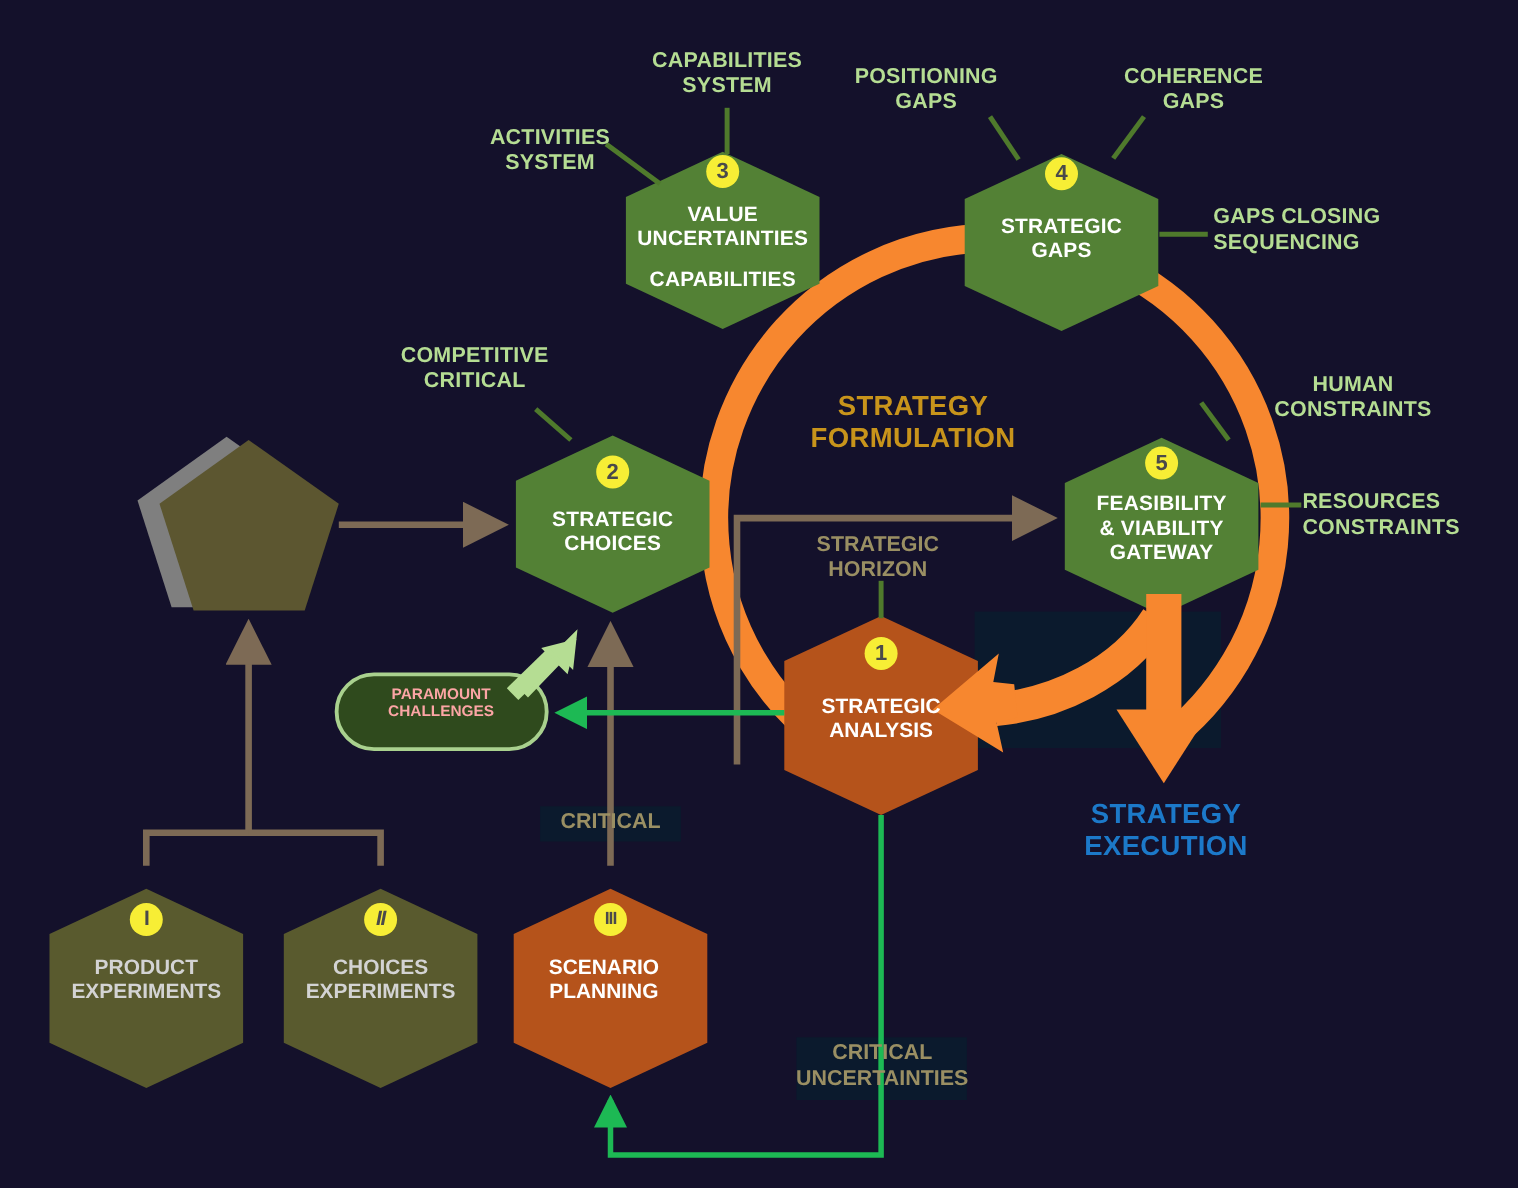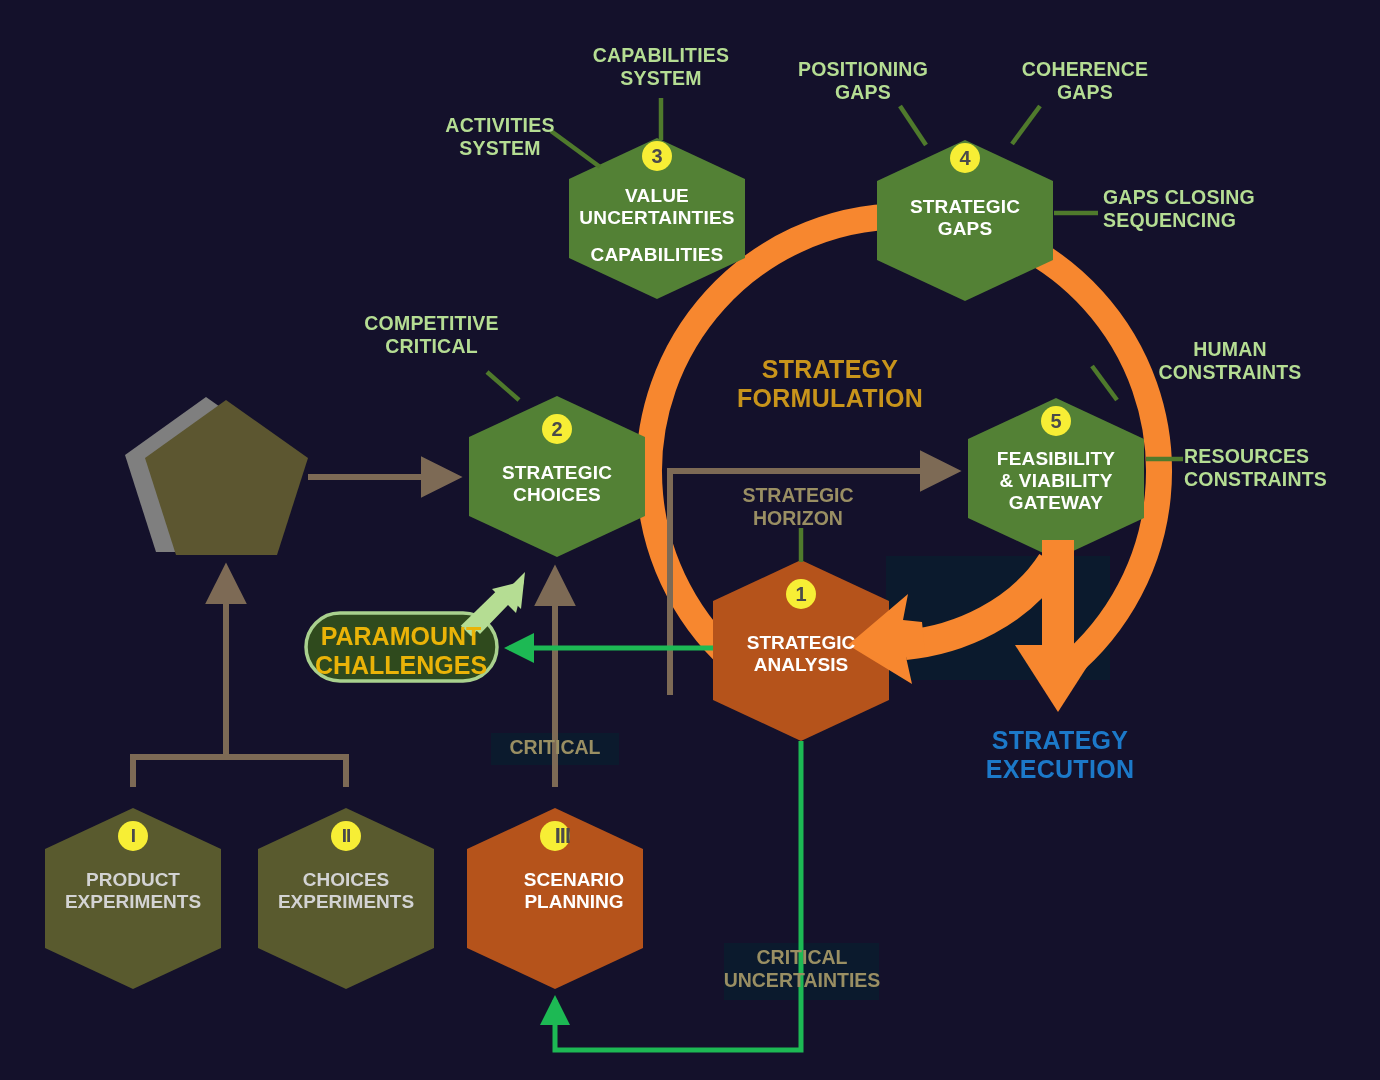--- a/index.html
+++ b/index.html
@@ -55,22 +55,22 @@
     letter-spacing:.3px;
   }
   .title-execution{
     font-weight:bold;
     color:#1c79c9;
     font-size:25px;
     letter-spacing:.3px;
   }
   .pill-label{
     font-weight:bold;
-    color:#eab308;
-    font-size:25px;
+    color:#fca5a5;
+    font-size:14px;
   }
   .badge-num{
     position:absolute;
     width:30px;height:30px;
     border-radius:50%;
     background:#f7ee35;
     color:#4a4a4a;
     font-weight:bold;
     font-size:20px;
     line-height:30px;
@@ -176,21 +176,21 @@
       <polygon points="1015,645 1101,645 1058,712" fill="#f7872f"></polygon>
     </g>
   </svg>
 
   <div class="txt satellite" style="left:400px;top:114px;width:200px;">ACTIVITIES
 SYSTEM</div>
 
   <div class="txt satellite" style="left:561px;top:44px;width:200px;">CAPABILITIES
 SYSTEM</div>
 
-  <div class="txt satellite" style="left:763px;top:58px;width:200px;">POSITIONING
+  <div class="txt satellite" style="left:742px;top:58px;width:200px;">POSITIONING
 GAPS</div>
 
   <div class="txt satellite" style="left:985px;top:58px;width:200px;">COHERENCE
 GAPS</div>
 
   <div class="txt satellite" style="left:1103px;top:186px;width:220px;text-align:left;">GAPS CLOSING
 SEQUENCING</div>
 
   <div class="txt satellite" style="left:319px;top:312px;width:225px;">COMPETITIVE
 CRITICAL</div>
@@ -238,21 +238,21 @@
 ANALYSIS</div>
 
 
   <div class="txt pill-label" style="left:301px;top:622px;width:200px;">PARAMOUNT
 CHALLENGES</div>
 
   <div class="badge-num badge-roman" style="left:118px;top:821px;">I</div>
   <div class="txt node-label hex-olive-label" style="left:33px;top:869px;width:200px;">PRODUCT
 EXPERIMENTS</div>
 
-  <div class="badge-num badge-roman" style="left:331px;top:821px;">II</div>
+  <div class="badge-num badge-roman" style="left:331px;top:821px;font-style:italic;">II</div>
   <div class="txt node-label hex-olive-label" style="left:246px;top:869px;width:200px;">CHOICES
 EXPERIMENTS</div>
 
-  <div class="badge-num badge-roman" style="left:540px;top:821px;font-size:22px;text-align:right;">III</div>
-  <div class="txt node-label hex-rust-label" style="left:474px;top:869px;width:200px;text-align:center;">SCENARIO
+  <div class="badge-num badge-roman" style="left:540px;top:821px;font-size:16px;">III</div>
+  <div class="txt node-label hex-rust-label" style="left:449px;top:869px;width:200px;text-align:center;">SCENARIO
 PLANNING</div>
 
 </div>
 
 </body></html>

